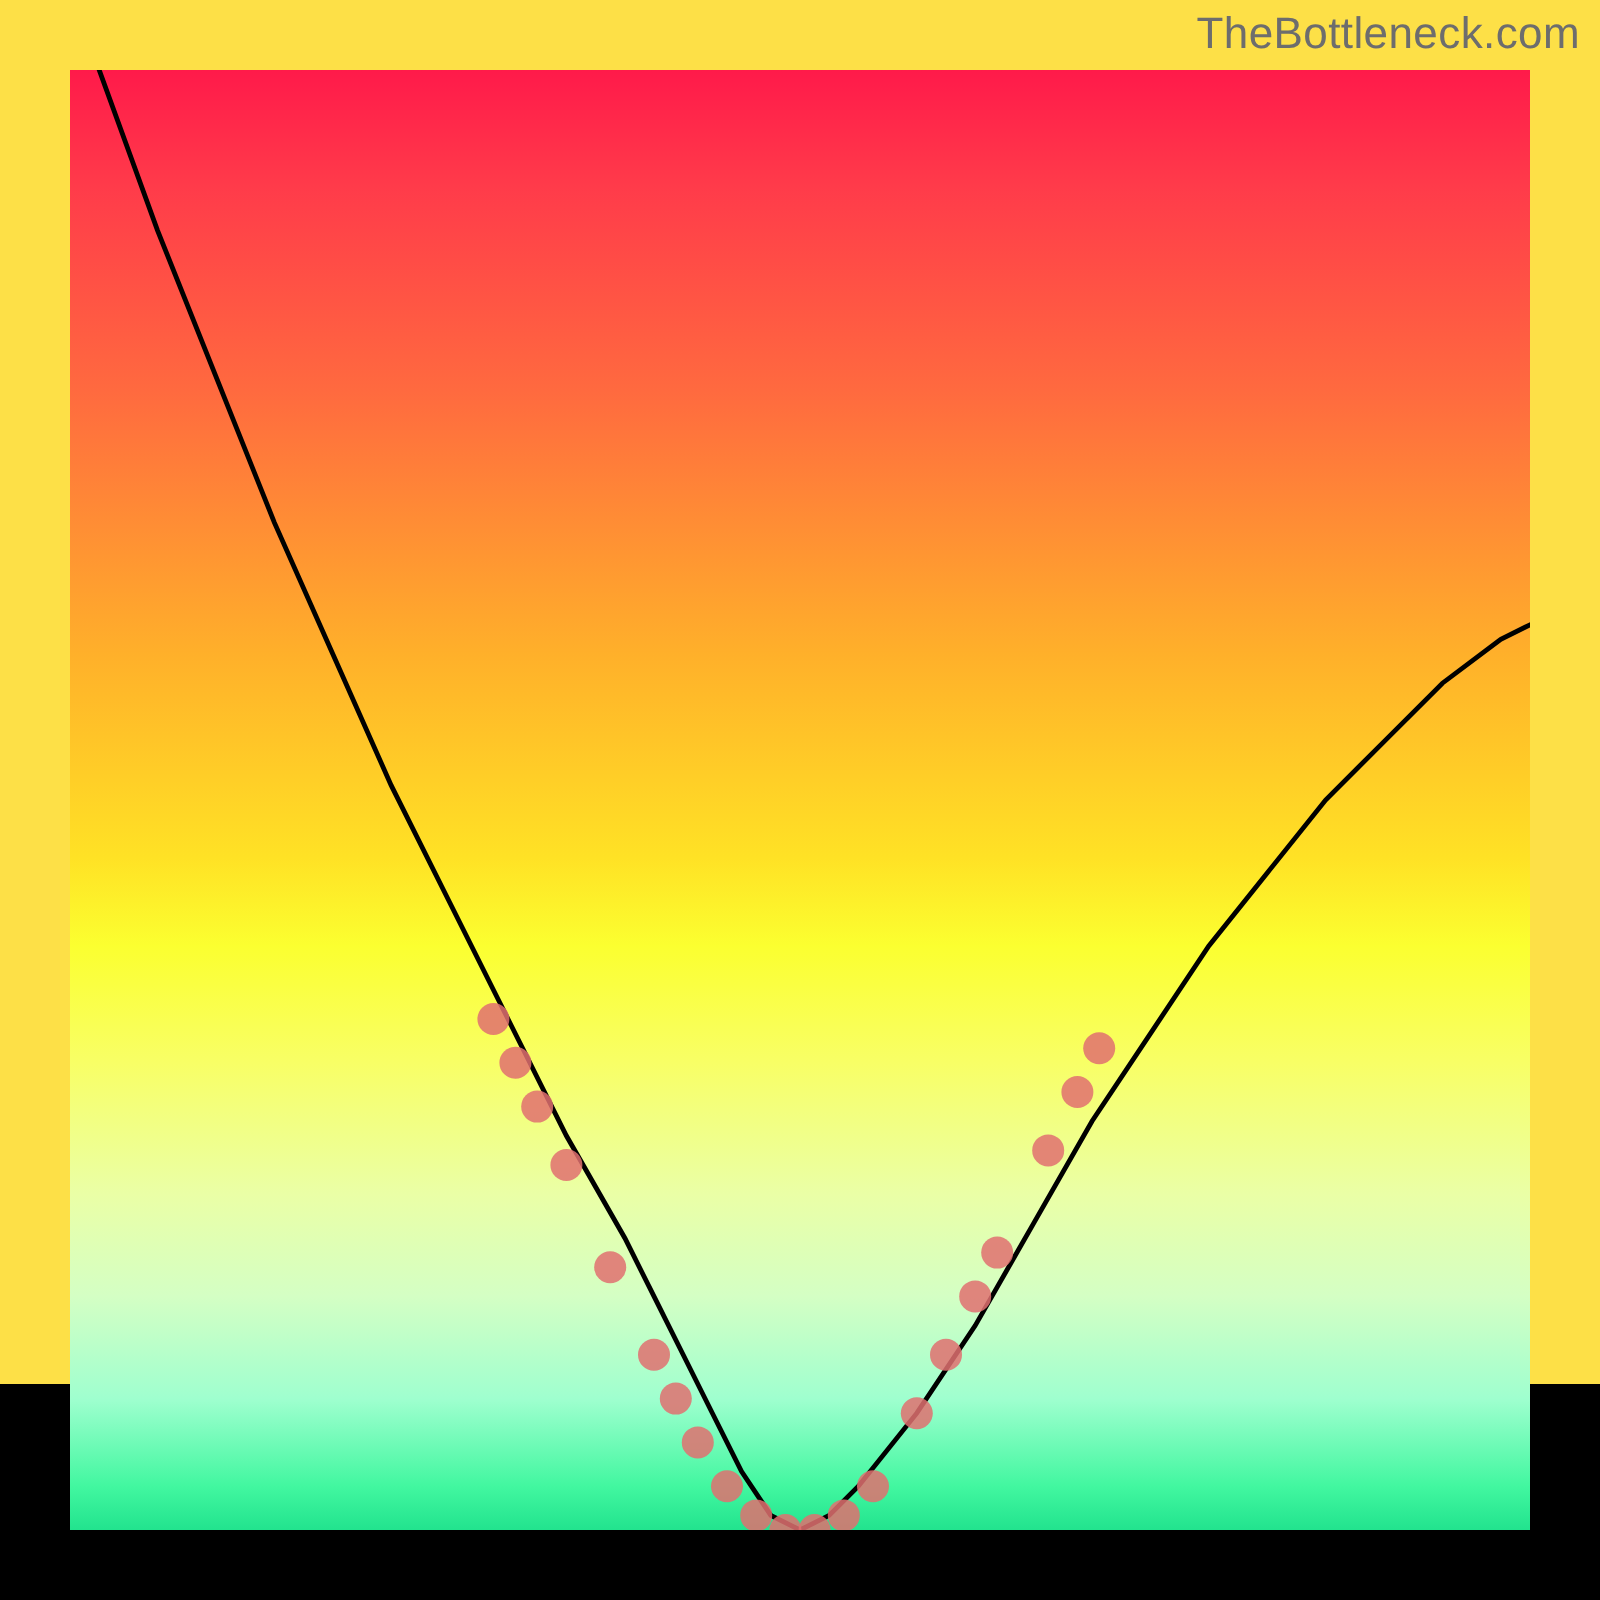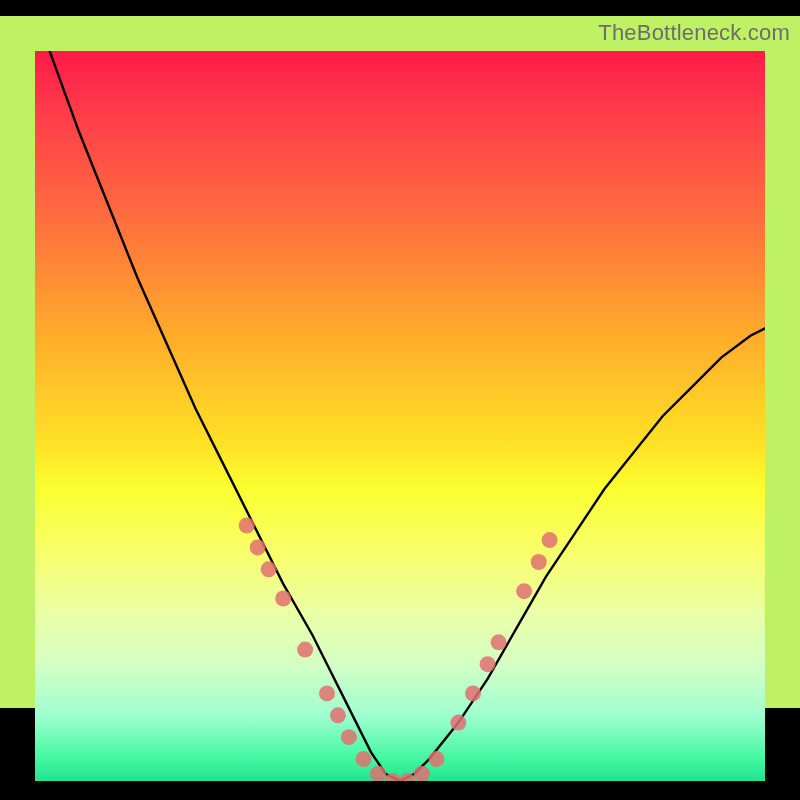--- a/index.html
+++ b/index.html
@@ -6,24 +6,24 @@
     margin: 0;
     padding: 0;
     width: 800px;
     height: 800px;
     background: #000;
     overflow: hidden;
   }
   .frame {
     position: absolute;
     left: 0;
-    top: 16px;
+    top: 0;
     width: 800px;
     height: 692px;
-    background: #bef264;
+    background: #fde047;
   }
   .plot {
     position: absolute;
     left: 35px;
     top: 35px;
     width: 730px;
     height: 730px;
     background: linear-gradient(180deg,
       #ff1a4a 0%,
       #ff3b4a 8%,

